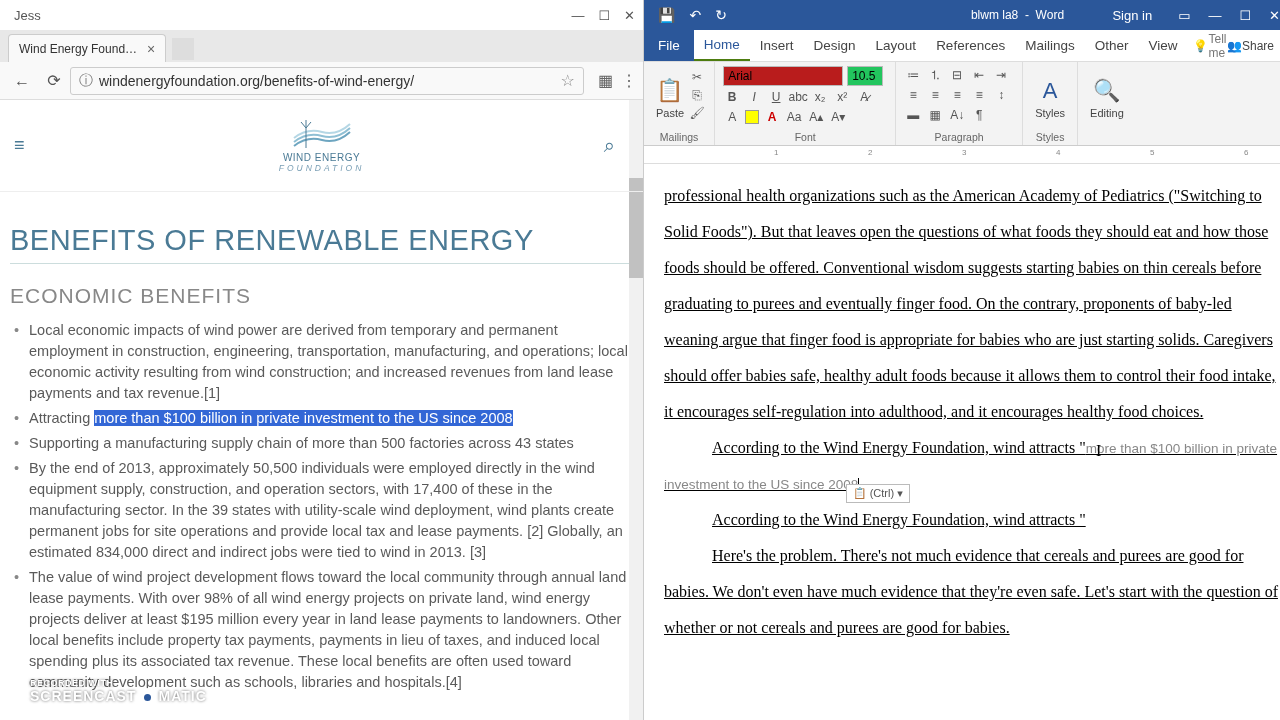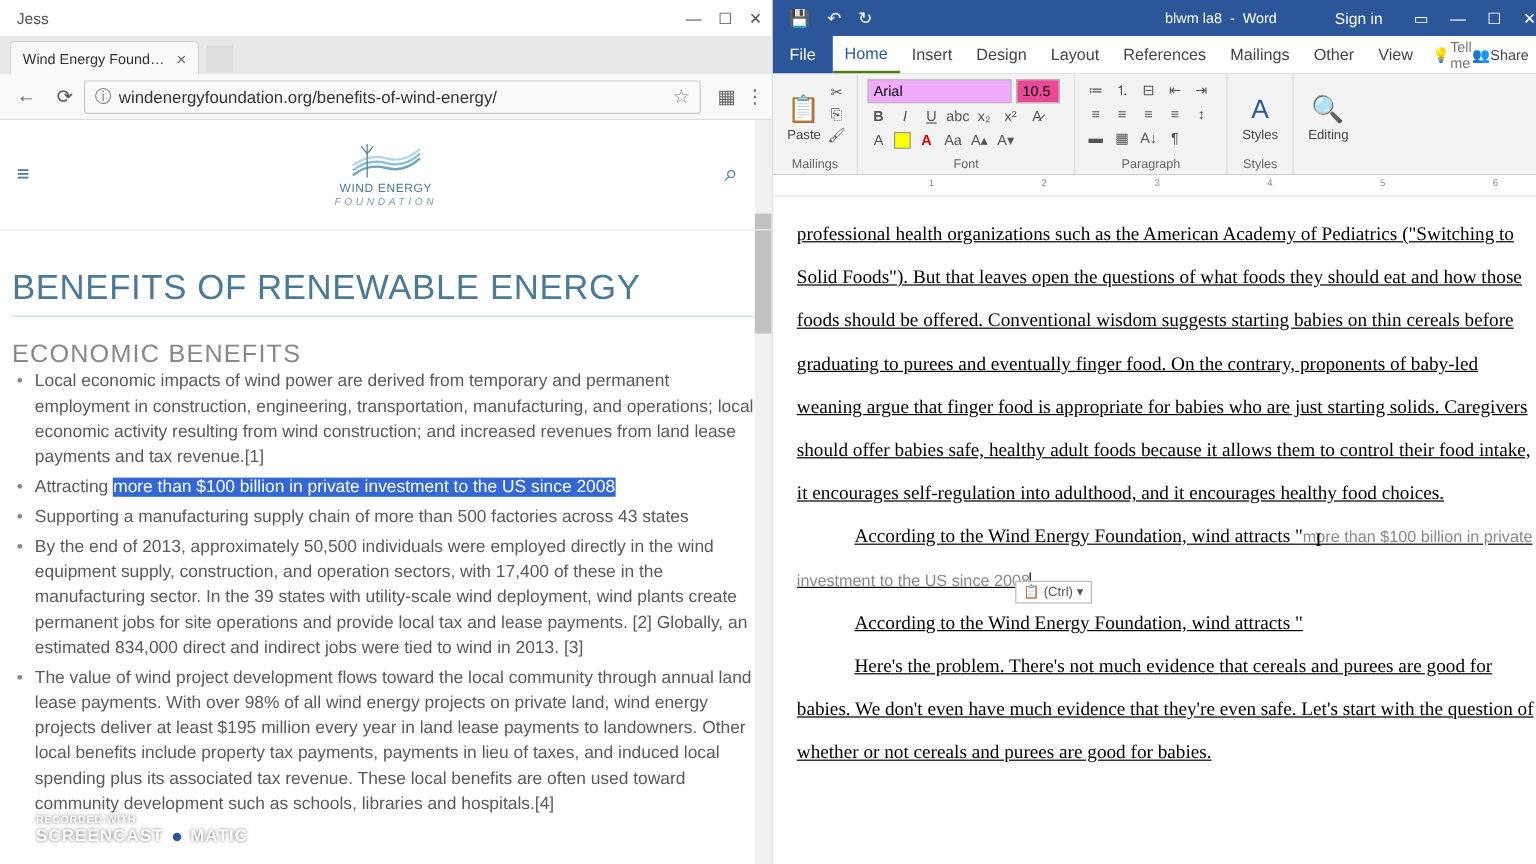--- a/index.html
+++ b/index.html
@@ -27,21 +27,21 @@
   .site { height: calc(100% - 100px); overflow: hidden; position: relative; }
   .site-header { display: flex; align-items: center; justify-content: center; height: 92px; border-bottom: 1px solid #eee; position: relative; }
   .site-hamburger { position: absolute; left: 14px; font-size: 18px; color: #4a7a95; }
   .site-search { position: absolute; right: 28px; font-size: 20px; color: #4a7a95; }
   .site-logo { display: flex; flex-direction: column; align-items: center; }
   .logo-svg { width: 60px; height: 32px; }
   .logo-text { font-size: 10px; color: #4a7a95; letter-spacing: 0.5px; margin-top: 2px; font-weight: 500; }
   .logo-sub { font-size: 8.5px; color: #7a9fb5; letter-spacing: 3px; font-style: italic; }
   .site-body { padding: 32px 10px 10px 10px; }
   .site-h1 { color: #4a7a95; font-size: 29px; font-weight: 300; letter-spacing: 0.5px; border-bottom: 1px solid #cdd; padding-bottom: 6px; margin-bottom: 20px; }
-  .site-h2 { color: #888; font-size: 21px; font-weight: 400; letter-spacing: 1px; margin-bottom: 0; }
+  .site-h2 { color: #888; font-size: 21px; font-weight: 400; letter-spacing: 1px; margin-bottom: 12px; }
   .site-list { list-style: none; }
   .site-list li { font-size: 14.5px; line-height: 1.45; color: #5a5a5a; margin-bottom: 4px; padding-left: 19px; position: relative; }
   .site-list li::before { content: "•"; position: absolute; left: 4px; color: #888; }
   .highlighted { background: #3367d6; color: #fff; }
   .site-scrollbar { position: absolute; right: 0; top: 0; width: 14px; height: 100%; background: #f1f1f1; }
   .site-thumb { position: absolute; top: 78px; width: 14px; height: 100px; background: #c1c1c1; right: 0; }
   
   
   .word { position: absolute; left: 644px; top: 0; width: 636px; height: 720px; background: #fff; }
   .word-titlebar { height: 30px; background: #2b579a; color: #fff; display: flex; align-items: center; font-size: 12px; }
@@ -61,22 +61,22 @@
   
   .word-toolbar { height: 84px; background: #f3f3f3; border-bottom: 1px solid #ccc; display: flex; font-size: 11px; }
   .tb-group { border-right: 1px solid #ddd; padding: 4px 8px 2px 8px; display: flex; flex-direction: column; }
   .tb-group-label { text-align: center; color: #666; font-size: 10.5px; margin-top: auto; padding-top: 2px; }
   .tb-row { display: flex; align-items: center; margin-bottom: 2px; }
   .tb-row > * { margin-right: 4px; }
   .tb-big { display: flex; flex-direction: column; align-items: center; justify-content: center; height: 62px; padding: 0 4px; }
   .tb-big-icon { font-size: 22px; color: #555; height: 32px; display: flex; align-items: center; }
   .tb-big-label { font-size: 11px; color: #444; }
   .tb-small-icon { width: 18px; height: 18px; display: flex; align-items: center; justify-content: center; color: #555; font-size: 12px; }
-  .font-name { width: 120px; height: 20px; border: 1px solid #bbb; font-size: 12px; padding: 0 4px; background: #f0abfc; display: flex; align-items: center; }
-  .font-size { width: 36px; height: 20px; border: 1px solid #bbb; font-size: 12px; padding: 0 4px; background: #ec4899; text-align: left; display: flex; align-items: center; }
+  .font-name { width: 120px; height: 20px; border: 1px solid #bbb; font-size: 12px; padding: 0 4px; background: #b91c1c; display: flex; align-items: center; }
+  .font-size { width: 36px; height: 20px; border: 1px solid #bbb; font-size: 12px; padding: 0 4px; background: #22c55e; text-align: left; display: flex; align-items: center; }
   .b { font-weight: bold; } .i { font-style: italic; } .u { text-decoration: underline; }
   .hlcolor { background: #ffff00; width: 14px; height: 14px; border: 1px solid #999; }
   .tb-color-a { position: relative; font-weight: bold; color: #c00; }
   
   .word-ruler { height: 18px; background: #fff; border-bottom: 1px solid #ddd; position: relative; font-size: 8px; color: #888; }
   .word-ruler .tick { position: absolute; top: 2px; }
   
   .word-doc { height: calc(100% - 164px); background: #fff; padding: 14px 2px 14px 20px; overflow: hidden; position: relative; }
   .doc-text { font-family: "Times New Roman", serif; font-size: 16px; line-height: 2.25; color: #000; text-decoration: underline; }
   .doc-text p { margin: 0; }

